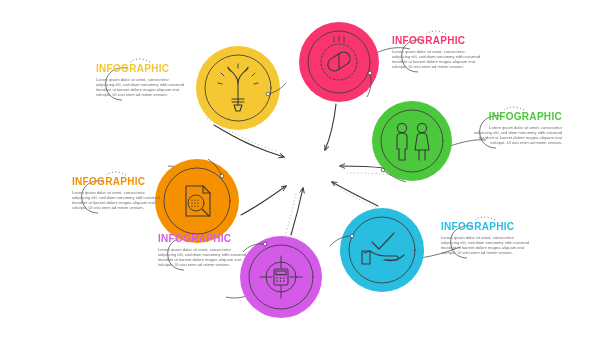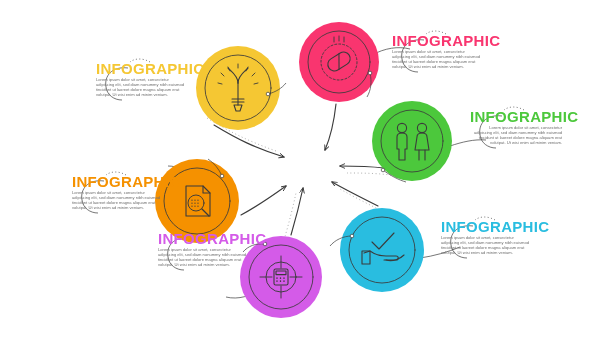--- a/index.html
+++ b/index.html
@@ -17,21 +17,21 @@
 
   
   .txtblock{
     position:absolute;
     width:92px;
   }
   .txtblock.right-align{text-align:right;}
   .tb-title{
     font-family:"Liberation Sans",sans-serif;
     font-weight:bold;
-    font-size:15px;
+    font-size:10px;
     letter-spacing:0.3px;
     line-height:10px;
     margin:0 0 2.5px 0;
     white-space:nowrap;
   }
   .tb-body{
     font-family:"Liberation Sans",sans-serif;
     font-size:4.1px;
     line-height:5.2px;
     color:#6f6f6f;

